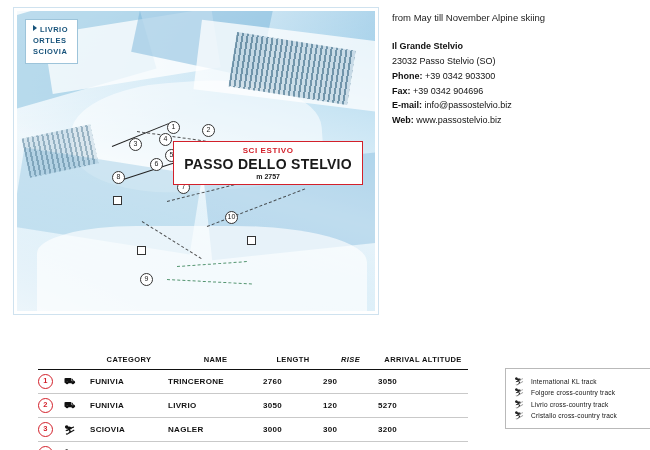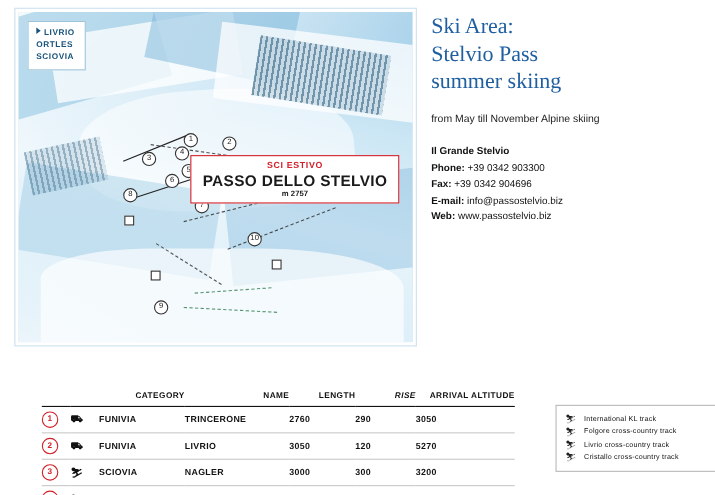--- a/index.html
+++ b/index.html
@@ -98,21 +98,21 @@
   #contact .orgname{font-weight:bold;}
 
   
   #table-wrap{
     position:absolute;left:38px;top:355px;width:430px;
     font-size:8px;
   }
   table{border-collapse:collapse;width:100%;}
   thead th{
     font-weight:bold;font-size:7.5px;letter-spacing:.4px;
-    text-align:right;padding:0 0 5px 0;color:#111;
+    text-align:center;padding:0 0 5px 0;color:#111;
     border-bottom:1px solid #111;
   }
   tbody td{
     padding:4px 0;font-size:8px;font-weight:bold;color:#111;
     border-bottom:1px solid #c9c9c9;
     letter-spacing:.3px;
   }
   tbody tr:last-child td{border-bottom:1px solid #111;}
   .col-num{width:26px;}
   .col-ico{width:26px;}
@@ -187,28 +187,24 @@
   </div>
 
   <div id="callout">
     <div class="c1">SCI ESTIVO</div>
     <div class="c2">PASSO DELLO STELVIO</div>
     <div class="c3">m 2757</div>
   </div>
 </div>
 
 <div id="info">
-  <h1 id="heading">
-    <span>Ski Area:</span><br>
-    <span>Stelvio Pass</span><br>
-    <span>summer skiing</span>
-  </h1>
   <div id="subtitle">from May till November Alpine skiing</div>
   <div id="contact">
     <div class="orgname">Il Grande Stelvio</div>
+    <div>23032 Passo Stelvio (SO)</div>
     <div>
       <span class="lbl">Phone:</span>
       <span>+39 0342 903300</span>
     </div>
     <div>
       <span class="lbl">Fax:</span>
       <span>+39 0342 904696</span>
     </div>
     <div>
       <span class="lbl">E-mail:</span>

